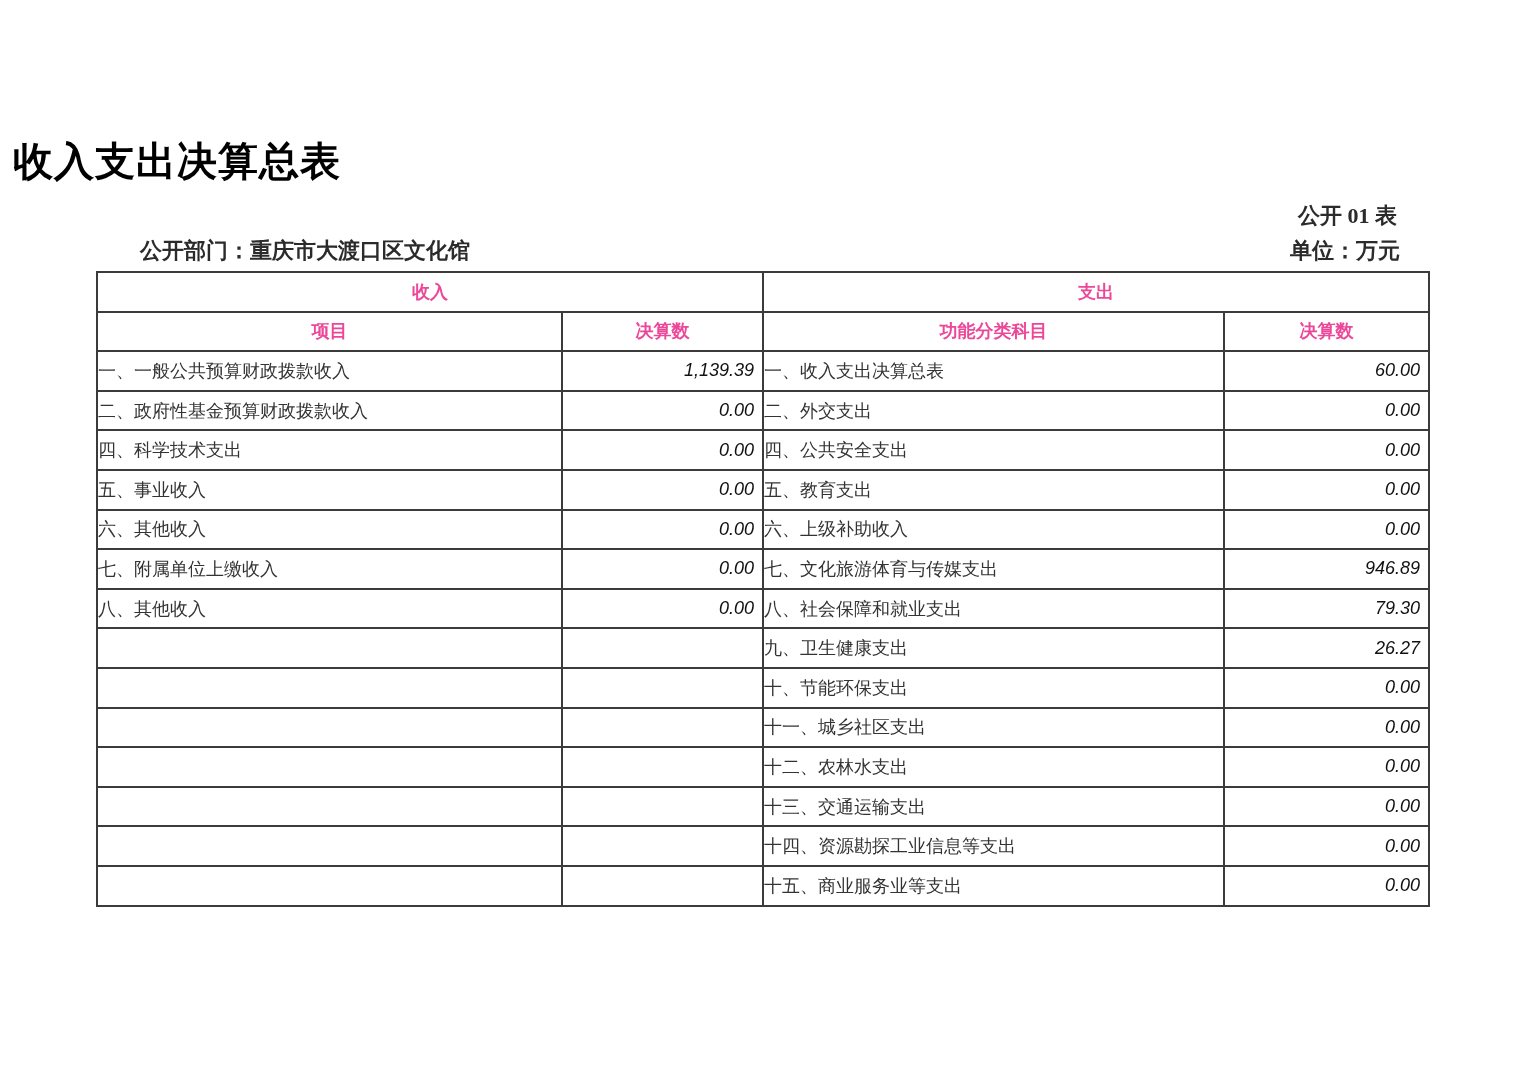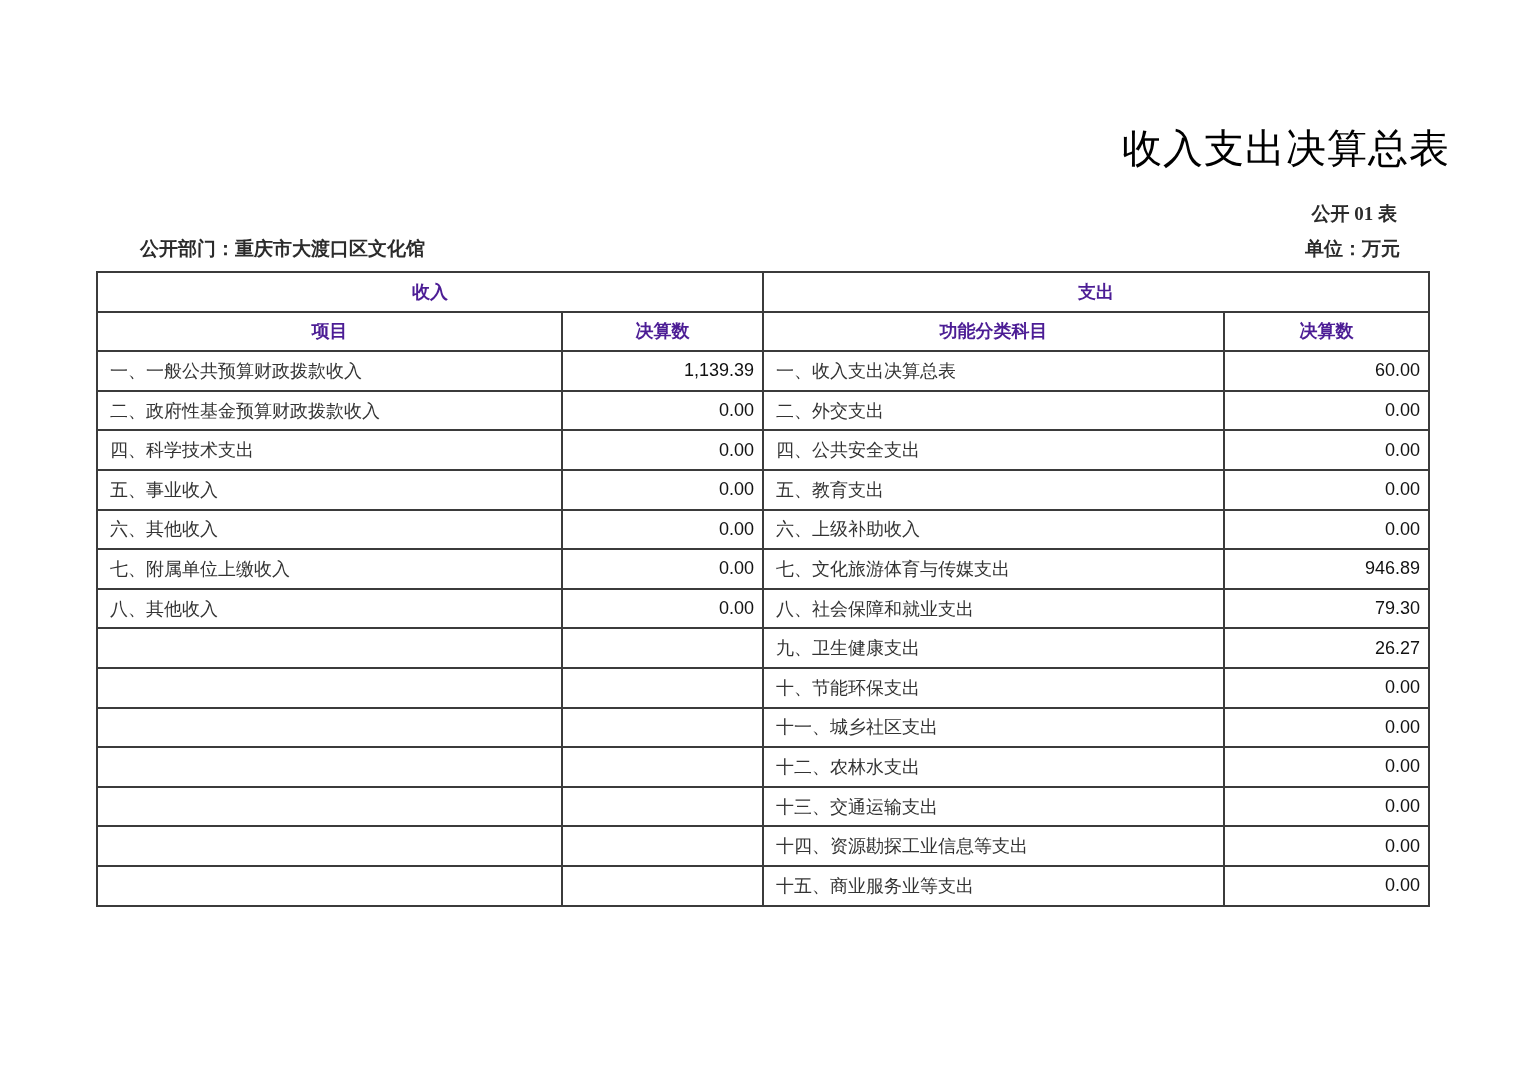--- a/index.html
+++ b/index.html
@@ -17,32 +17,32 @@
     width: 1520px;
     height: 1074px;
     background: #ffffff;
     overflow: hidden;
   }
   .title {
     position: absolute;
     top: 124px;
     left: 0;
     width: 1450px;
-    margin: 0;
-    text-align: right;
+    margin: 13px;
+    text-align: left;
     font-family: "Liberation Sans", sans-serif;
-    font-weight: normal;
+    font-weight: bold;
     font-size: 40px;
     line-height: 48px;
     color: #000000;
     letter-spacing: 1px;
   }
   .meta {
     position: absolute;
-    font-size: 19px;
+    font-size: 22px;
     font-weight: bold;
     color: #2b2b2b;
     white-space: nowrap;
     font-family: "Liberation Serif", serif;
   }
   .table-no   { top: 201px; right: 123px; }
   .unit-label { top: 236px; right: 120px; margin-left: 8px; }
   .dept-label { top: 236px; left: 140px; }
 
   table.main-table {
@@ -60,36 +60,36 @@
     padding: 0;
     overflow: hidden;
     white-space: nowrap;
     vertical-align: middle;
     background: #ffffff;
   }
   .main-table thead th {
     font-family: "Liberation Sans", sans-serif;
     font-weight: bold;
     font-size: 18px;
-    color: #4c1d95;
+    color: #ec4899;
     text-align: center;
   }
   .main-table td.item {
     text-align: left;
-    padding-left: 12px;
     font-family: "Liberation Serif", serif;
     font-size: 18px;
     color: #333333;
   }
   .main-table td.num {
     text-align: right;
     padding-right: 8px;
     font-family: "Liberation Sans", sans-serif;
     font-size: 18px;
     color: #111111;
+    font-style: italic;
   }
 </style>
 </head>
 <body>
 
 <div class="page">
 
   <h1 class="title">收入支出决算总表</h1>
 
   <div class="meta table-no">公开 01 表</div>

